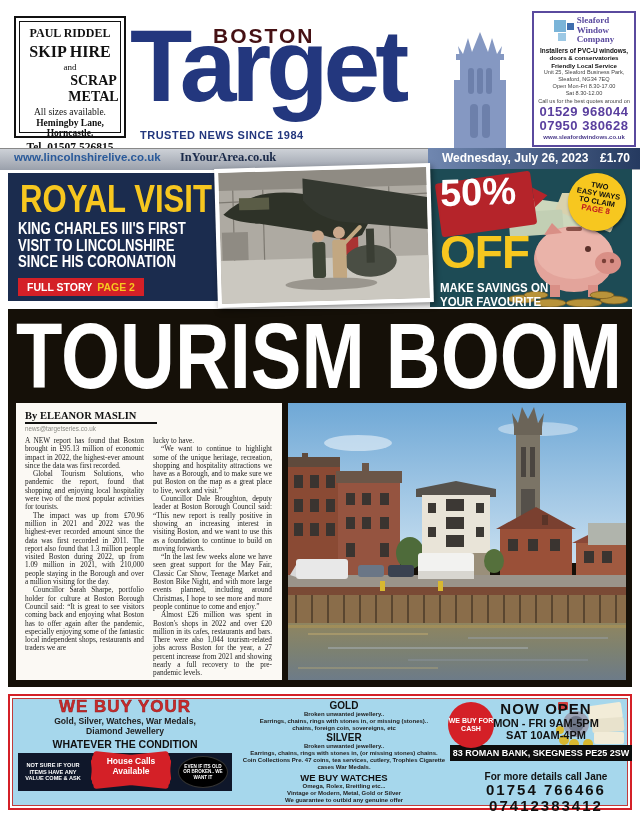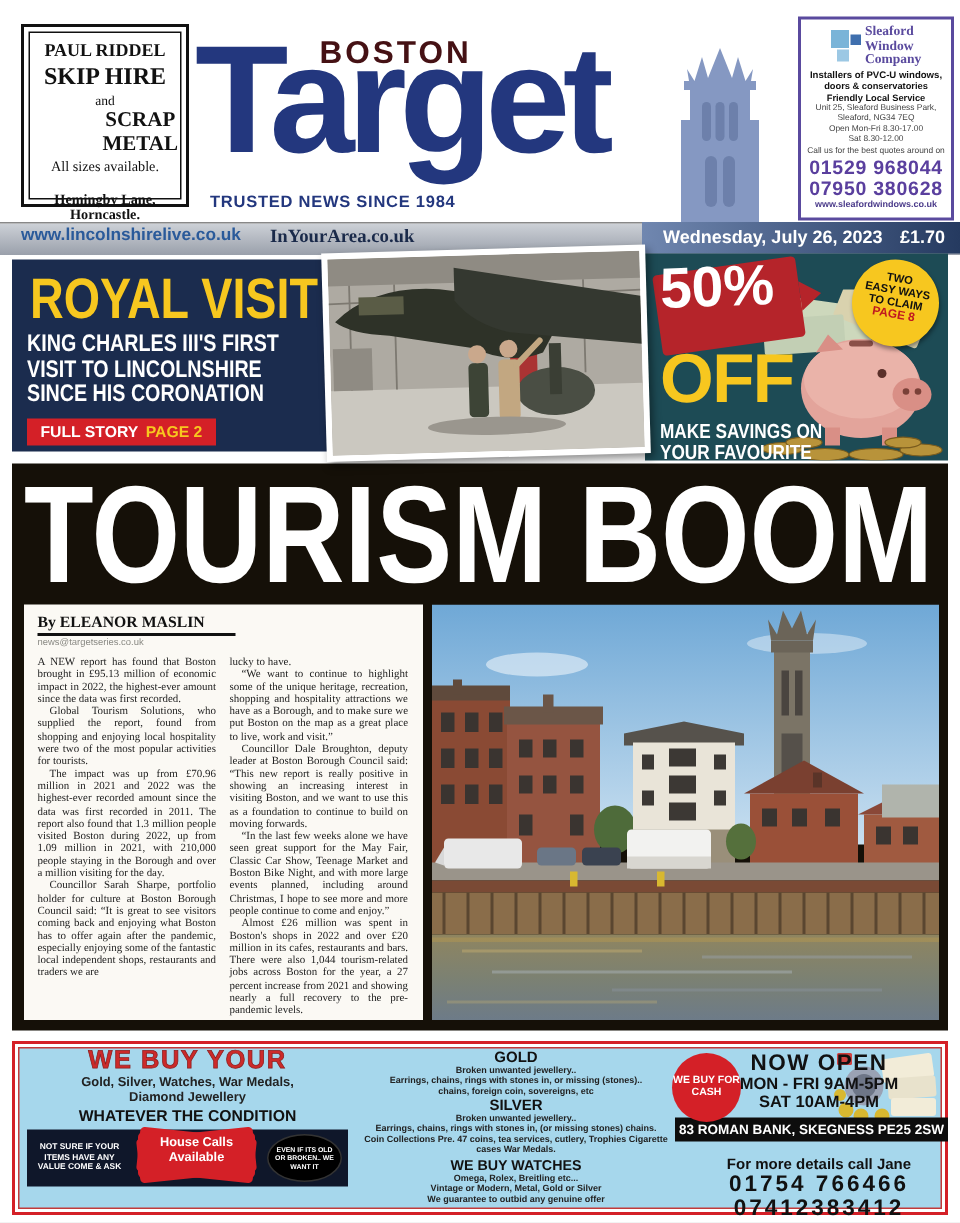--- a/index.html
+++ b/index.html
@@ -10,21 +10,21 @@
   
   .ad-left{left:14px;top:16px;width:112px;height:122px;border:2px solid #111;
            box-shadow:inset 0 0 0 3px #fff, inset 0 0 0 4px #111;
            font-family:"Liberation Serif",serif;text-align:center;color:#111;
            padding-top:8px;box-sizing:border-box;}
   .al1{font-size:12px;font-weight:bold;}
   .al2{font-size:16px;font-weight:bold;margin-top:2px;}
   .al3{font-size:9px;margin-top:1px;}
   .al4{font-size:14px;font-weight:bold;margin-top:1px;padding-left:47px;}
   .al5{font-size:9.5px;margin-top:2px;}
-  .al6{font-size:9.5px;font-weight:bold;margin-top:12px;}
+  .al6{font-size:9.5px;font-weight:bold;margin-top:1px;}
   .al7{font-size:9.5px;font-weight:bold;}
   .al8{font-size:11.5px;font-weight:bold;margin-top:3px;}
 
   .mast-kicker{left:213px;top:24px;font-size:21px;font-weight:bold;letter-spacing:2px;color:#451114;}
   .mast-title{left:130px;top:14px;font-size:102px;line-height:104px;font-weight:bold;
               letter-spacing:-5px;color:#23377e;}
   .mast-tag{left:140px;top:129px;font-size:11px;font-weight:bold;color:#23377e;letter-spacing:0.5px;}
   .mast-tower{left:430px;top:24px;width:100px;height:124px;}
 
   .ad-right{left:532px;top:11px;width:104px;height:136px;border:2px solid #5a4a9e;
@@ -299,21 +299,21 @@
       <text x="3" y="76" font-family="Liberation Sans, sans-serif" font-weight="bold" font-size="92" fill="#ffffff" textLength="606" lengthAdjust="spacingAndGlyphs">TOURISM BOOM</text>
     </svg>
 
     <div class="panel">
       <div class="byline">By ELEANOR MASLIN</div>
       <div class="byline-rule"></div>
       <div class="email">news@targetseries.co.uk</div>
       <div class="cols">
         <div class="col">
           <p>A NEW report has found that Boston brought in £95.13 million of economic impact in 2022, the highest-ever amount since the data was first recorded.</p>
-          <p class="ind">Global Tourism Solutions, who supplied the report, found from shopping and enjoying local hospitality were two of the most popular activities for tourists.</p>
+          <p class="ind">Global Tourism Solutions, who pandemic the report, found that shopping and enjoying local hospitality were two of the most popular activities for tourists.</p>
           <p class="ind">The impact was up from £70.96 million in 2021 and 2022 was the highest-ever recorded amount since the data was first recorded in 2011. The report also found that 1.3 million people visited Boston during 2022, up from 1.09 million in 2021, with 210,000 people staying in the Borough and over a million visiting for the day.</p>
           <p class="ind">Councillor Sarah Sharpe, portfolio holder for culture at Boston Borough Council said: “It is great to see visitors coming back and enjoying what Boston has to offer again after the pandemic, especially enjoying some of the fantastic local independent shops, restaurants and traders we are</p>
         </div>
         <div class="col">
           <p>lucky to have.</p>
           <p class="ind">“We want to continue to highlight some of the unique heritage, recreation, shopping and hospitality attractions we have as a Borough, and to make sure we put Boston on the map as a great place to live, work and visit.”</p>
           <p class="ind">Councillor Dale Broughton, deputy leader at Boston Borough Council said: “This new report is really positive in showing an increasing interest in visiting Boston, and we want to use this as a foundation to continue to build on moving forwards.</p>
           <p class="ind">“In the last few weeks alone we have seen great support for the May Fair, Classic Car Show, Teenage Market and Boston Bike Night, and with more large events planned, including around Christmas, I hope to see more and more people continue to come and enjoy.”</p>
           <p class="ind">Almost £26 million was spent in Boston's shops in 2022 and over £20 million in its cafes, restaurants and bars. There were also 1,044 tourism-related jobs across Boston for the year, a 27 percent increase from 2021 and showing nearly a full recovery to the pre-pandemic levels.</p>
         </div>

